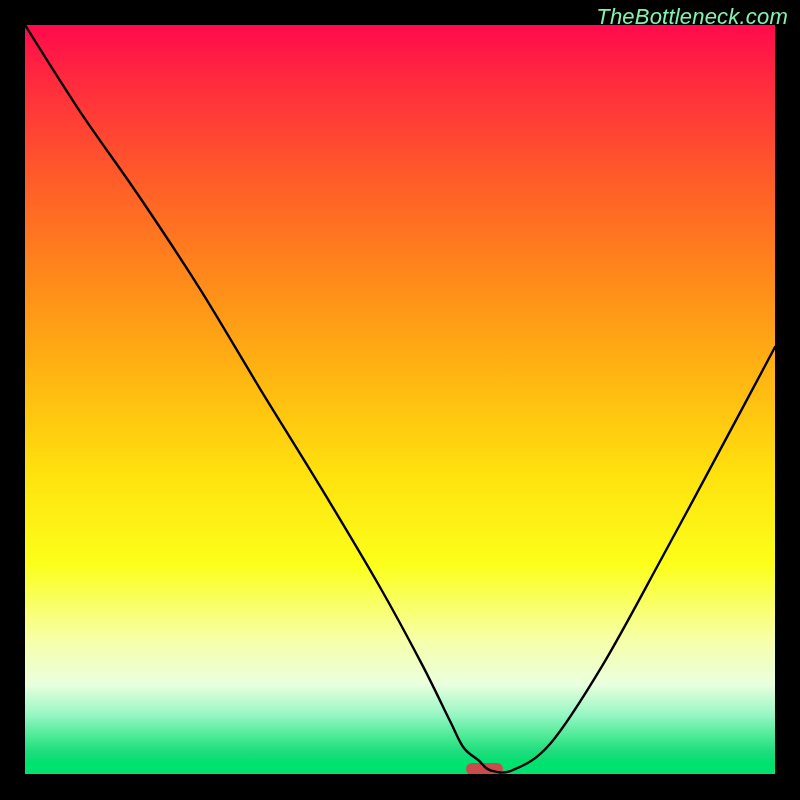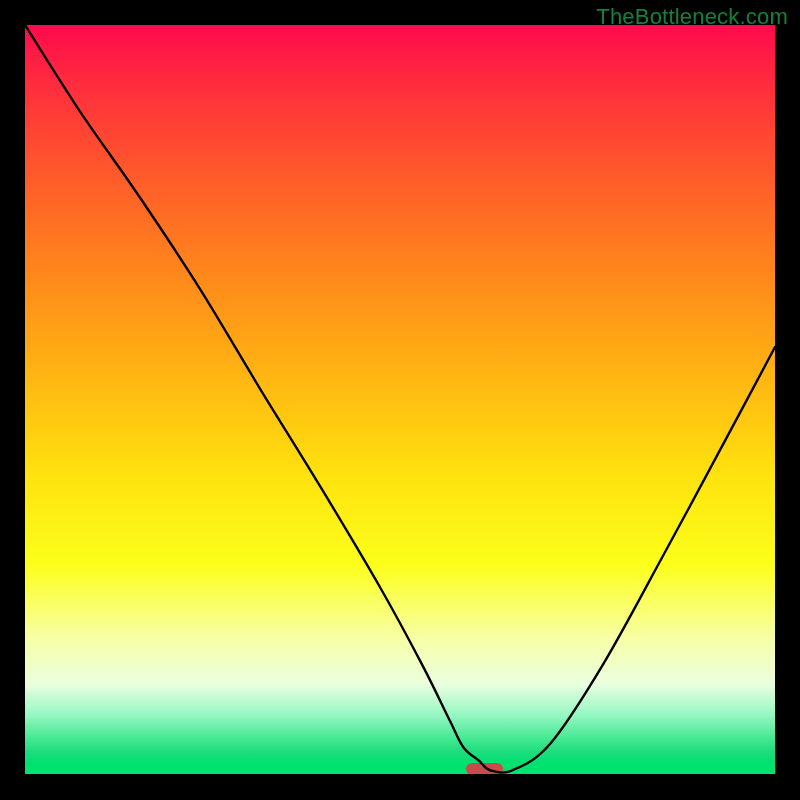--- a/index.html
+++ b/index.html
@@ -14,25 +14,26 @@
   .frame {
     position: relative;
     width: 800px;
     height: 800px;
     background: #000;
   }
   .watermark {
     position: absolute;
     top: 4px;
     right: 12px;
-    color: #15803d;
+    color: #86efac;
     font-size: 22px;
     font-weight: 500;
     letter-spacing: 0.2px;
     z-index: 30;
+    font-style: italic;
   }
   
   .plot {
     position: absolute;
     
     left: 25px;
     top: 25px;
     width: 750px;
     height: 749px;
     overflow: hidden;

